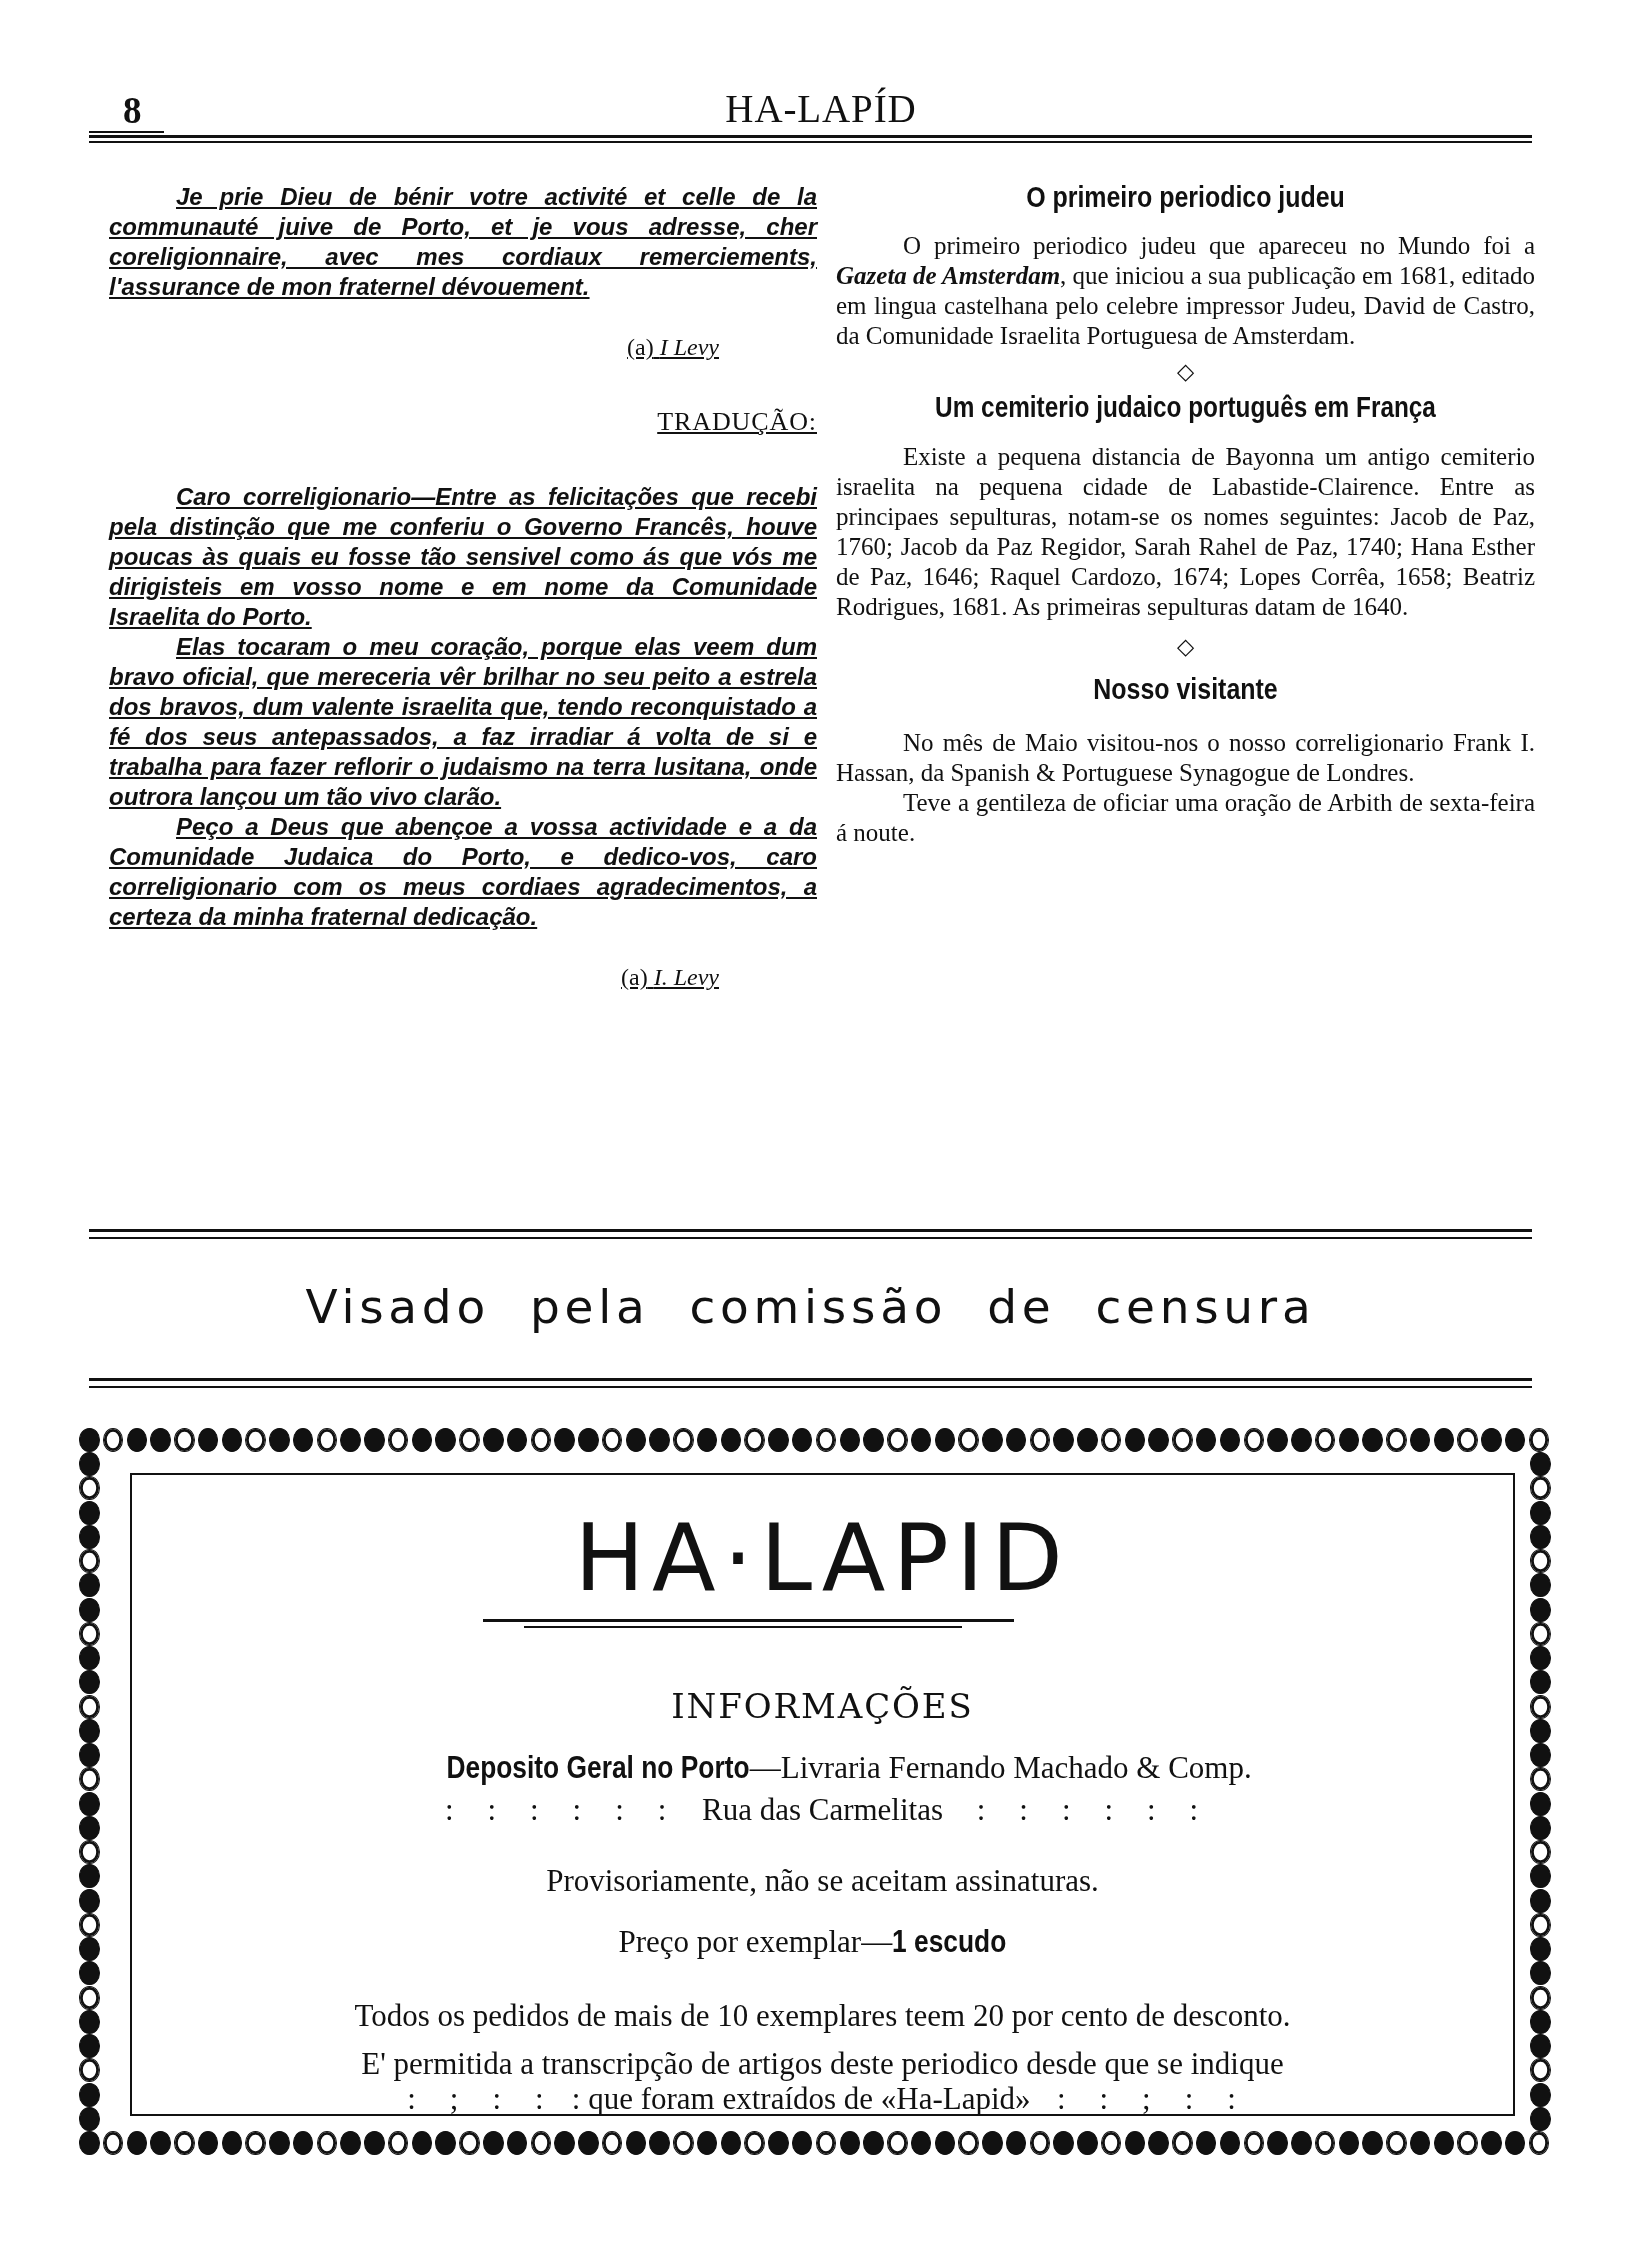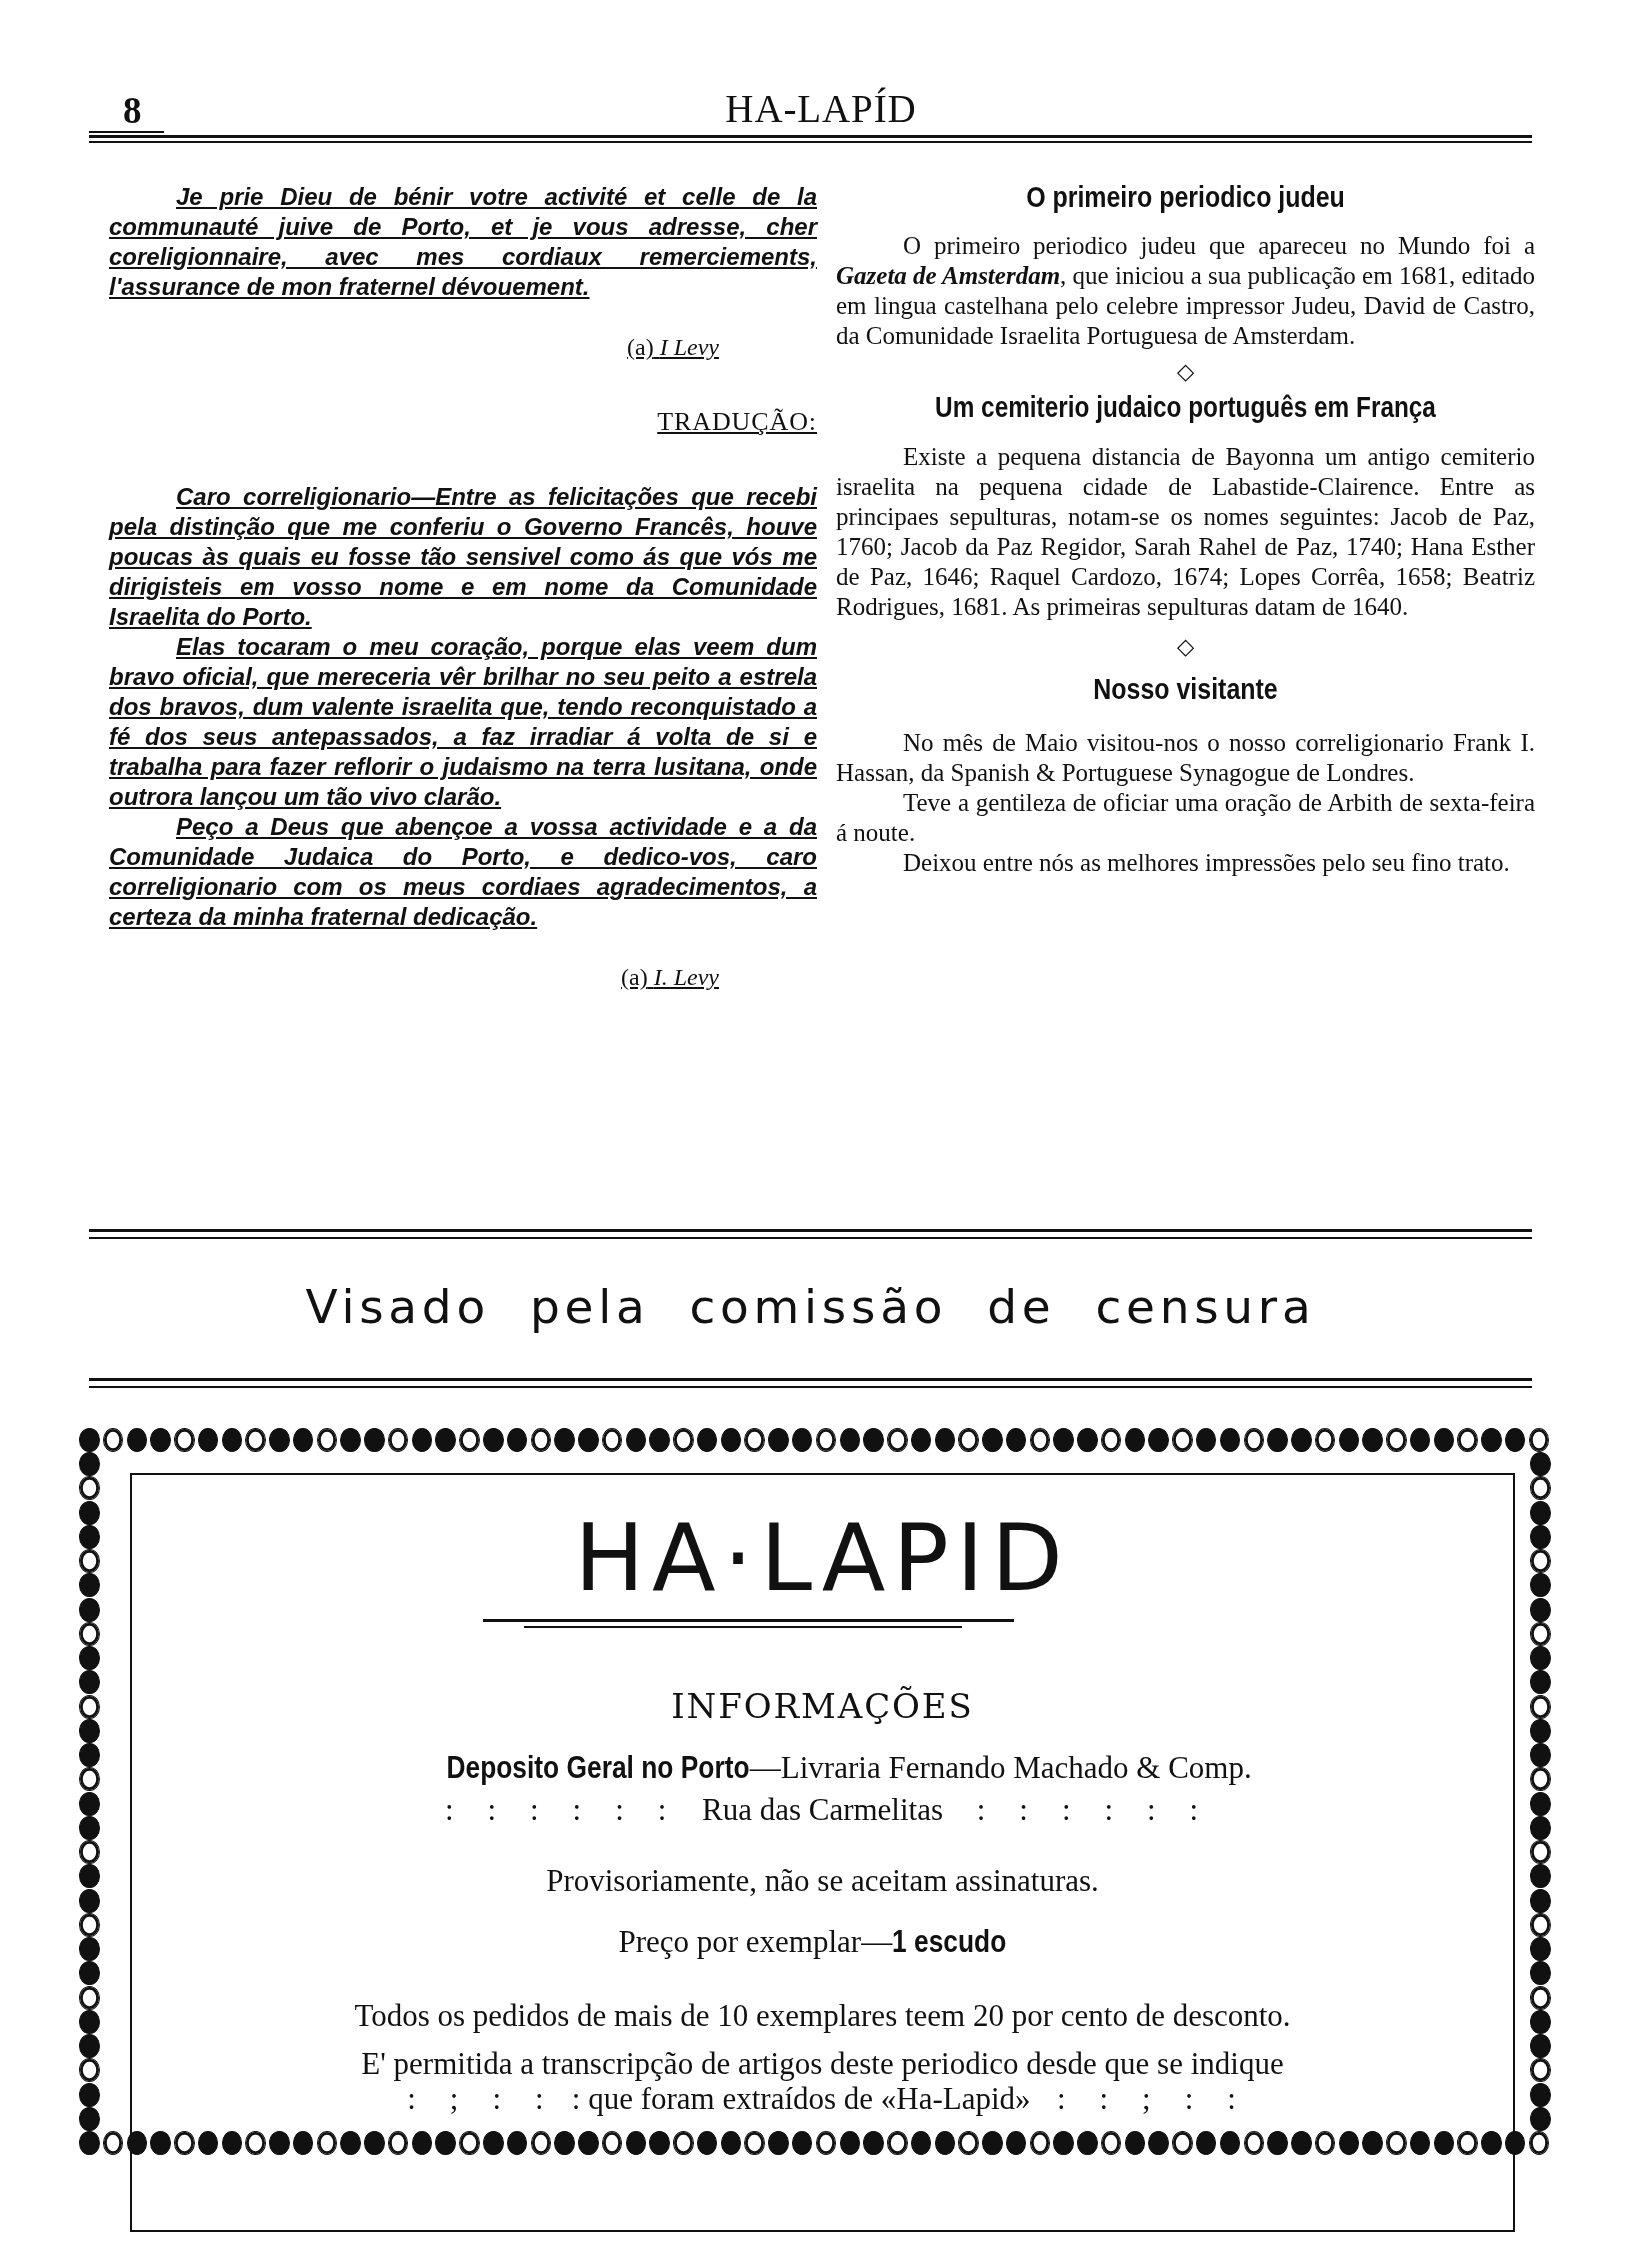--- a/index.html
+++ b/index.html
@@ -31,21 +31,21 @@
   
   .wide-rule { left:89px; width:1443px; height:2.8px; background:#111; }
   #censor { left:89px; top:1279px; width:1443px; text-align:center; font-family:"DejaVu Sans", "Liberation Sans", sans-serif; font-size:47px; letter-spacing:4.7px; word-spacing:20.5px; }
 
   
   #ad-box { left:79px; top:1428px; width:1471px; height:727px; }
   .bead-row { position:absolute; display:flex; justify-content:space-between; }
   .bead { width:20.5px; height:24px; border-radius:50%; background:#111; border:1.9px solid #111; box-sizing:border-box; display:block; }
   .bead.o { background:#fff; box-shadow:inset 0 0 0 2.8px #111; }
   .bead-col { position:absolute; display:flex; flex-direction:column; justify-content:space-between; }
-  #ad-inner { position:absolute; left:51px; top:45px; width:1385px; height:759px; border:2.8px solid #111; box-sizing:border-box; }
+  #ad-inner { position:absolute; left:51px; top:45px; width:1385px; height:643px; border:2.8px solid #111; box-sizing:border-box; }
 
   #ad-title { position:absolute; left:0; width:100%; top:37px; text-align:center; font-family:"DejaVu Sans", "Liberation Sans", sans-serif; font-size:93px; letter-spacing:7.5px; line-height:93px; }
   #ad-title-rule1 { position:absolute; left:351px; width:531px; top:144px; height:2.8px; background:#111; }
   #ad-title-rule2 { position:absolute; left:392px; width:438px; top:151px; height:1.9px; background:#111; }
   #ad-subtitle { position:absolute; left:0; width:100%; top:211px; text-align:center; font-family:"DejaVu Serif", "Liberation Serif", serif; font-size:34px; letter-spacing:1.9px; }
   .ad-line { position:absolute; left:0; width:100%; text-align:center; font-size:31px; font-family:"Liberation Serif", serif; }
   .ad-bold { font-family:"Liberation Sans", sans-serif; font-weight:bold; display:inline-block; transform:scaleX(0.85); transform-origin:right; }
   .colons { display:inline-block; word-spacing:22.4px; letter-spacing:1.9px; }
 </style>
 </head>
@@ -83,21 +83,20 @@
   <div>
     <div class="art-title" style="margin-top:5.6px; transform:scaleX(0.84);">Um cemiterio judaico português em França</div>
     <p class="indent" style="margin-top:20.5px;">Existe a pequena distancia de Bayonna um antigo cemiterio israelita na pequena cidade de Labastide-Clairence. Entre as principaes sepulturas, notam-se os nomes seguintes: Jacob de Paz, 1760; Jacob da Paz Regidor, Sarah Rahel de Paz, 1740; Hana Esther de Paz, 1646; Raquel Cardozo, 1674; Lopes Corrêa, 1658; Beatriz Rodrigues, 1681. As primeiras sepulturas datam de 1640.</p>
   </div>
   <div class="diamond" style="margin-top:11.2px;">◇</div>
 
   <div>
     <div class="art-title" style="margin-top:13px;">Nosso visitante</div>
     <p class="indent" style="margin-top:24px;">No mês de Maio visitou-nos o nosso correligionario Frank I. Hassan, da Spanish &amp; Portuguese Synagogue de Londres.</p>
     <p class="indent">Teve a gentileza de oficiar uma oração de Arbith de sexta-feira á noute.</p>
-    <p class="indent">Deixou entre nós as melhores impressões pelo seu fino trato.</p>
   </div>
 </div>
 
 <div class="abs wide-rule" style="top:1229px;"></div>
 <div class="abs wide-rule" style="top:1237px;height:1.9px;"></div>
 <div class="abs" id="censor">Visado pela comissão de censura</div>
 <div class="abs wide-rule" style="top:1378px;"></div>
 <div class="abs wide-rule" style="top:1386px;height:1.9px;"></div>
 
 <div class="abs" id="ad-box">

